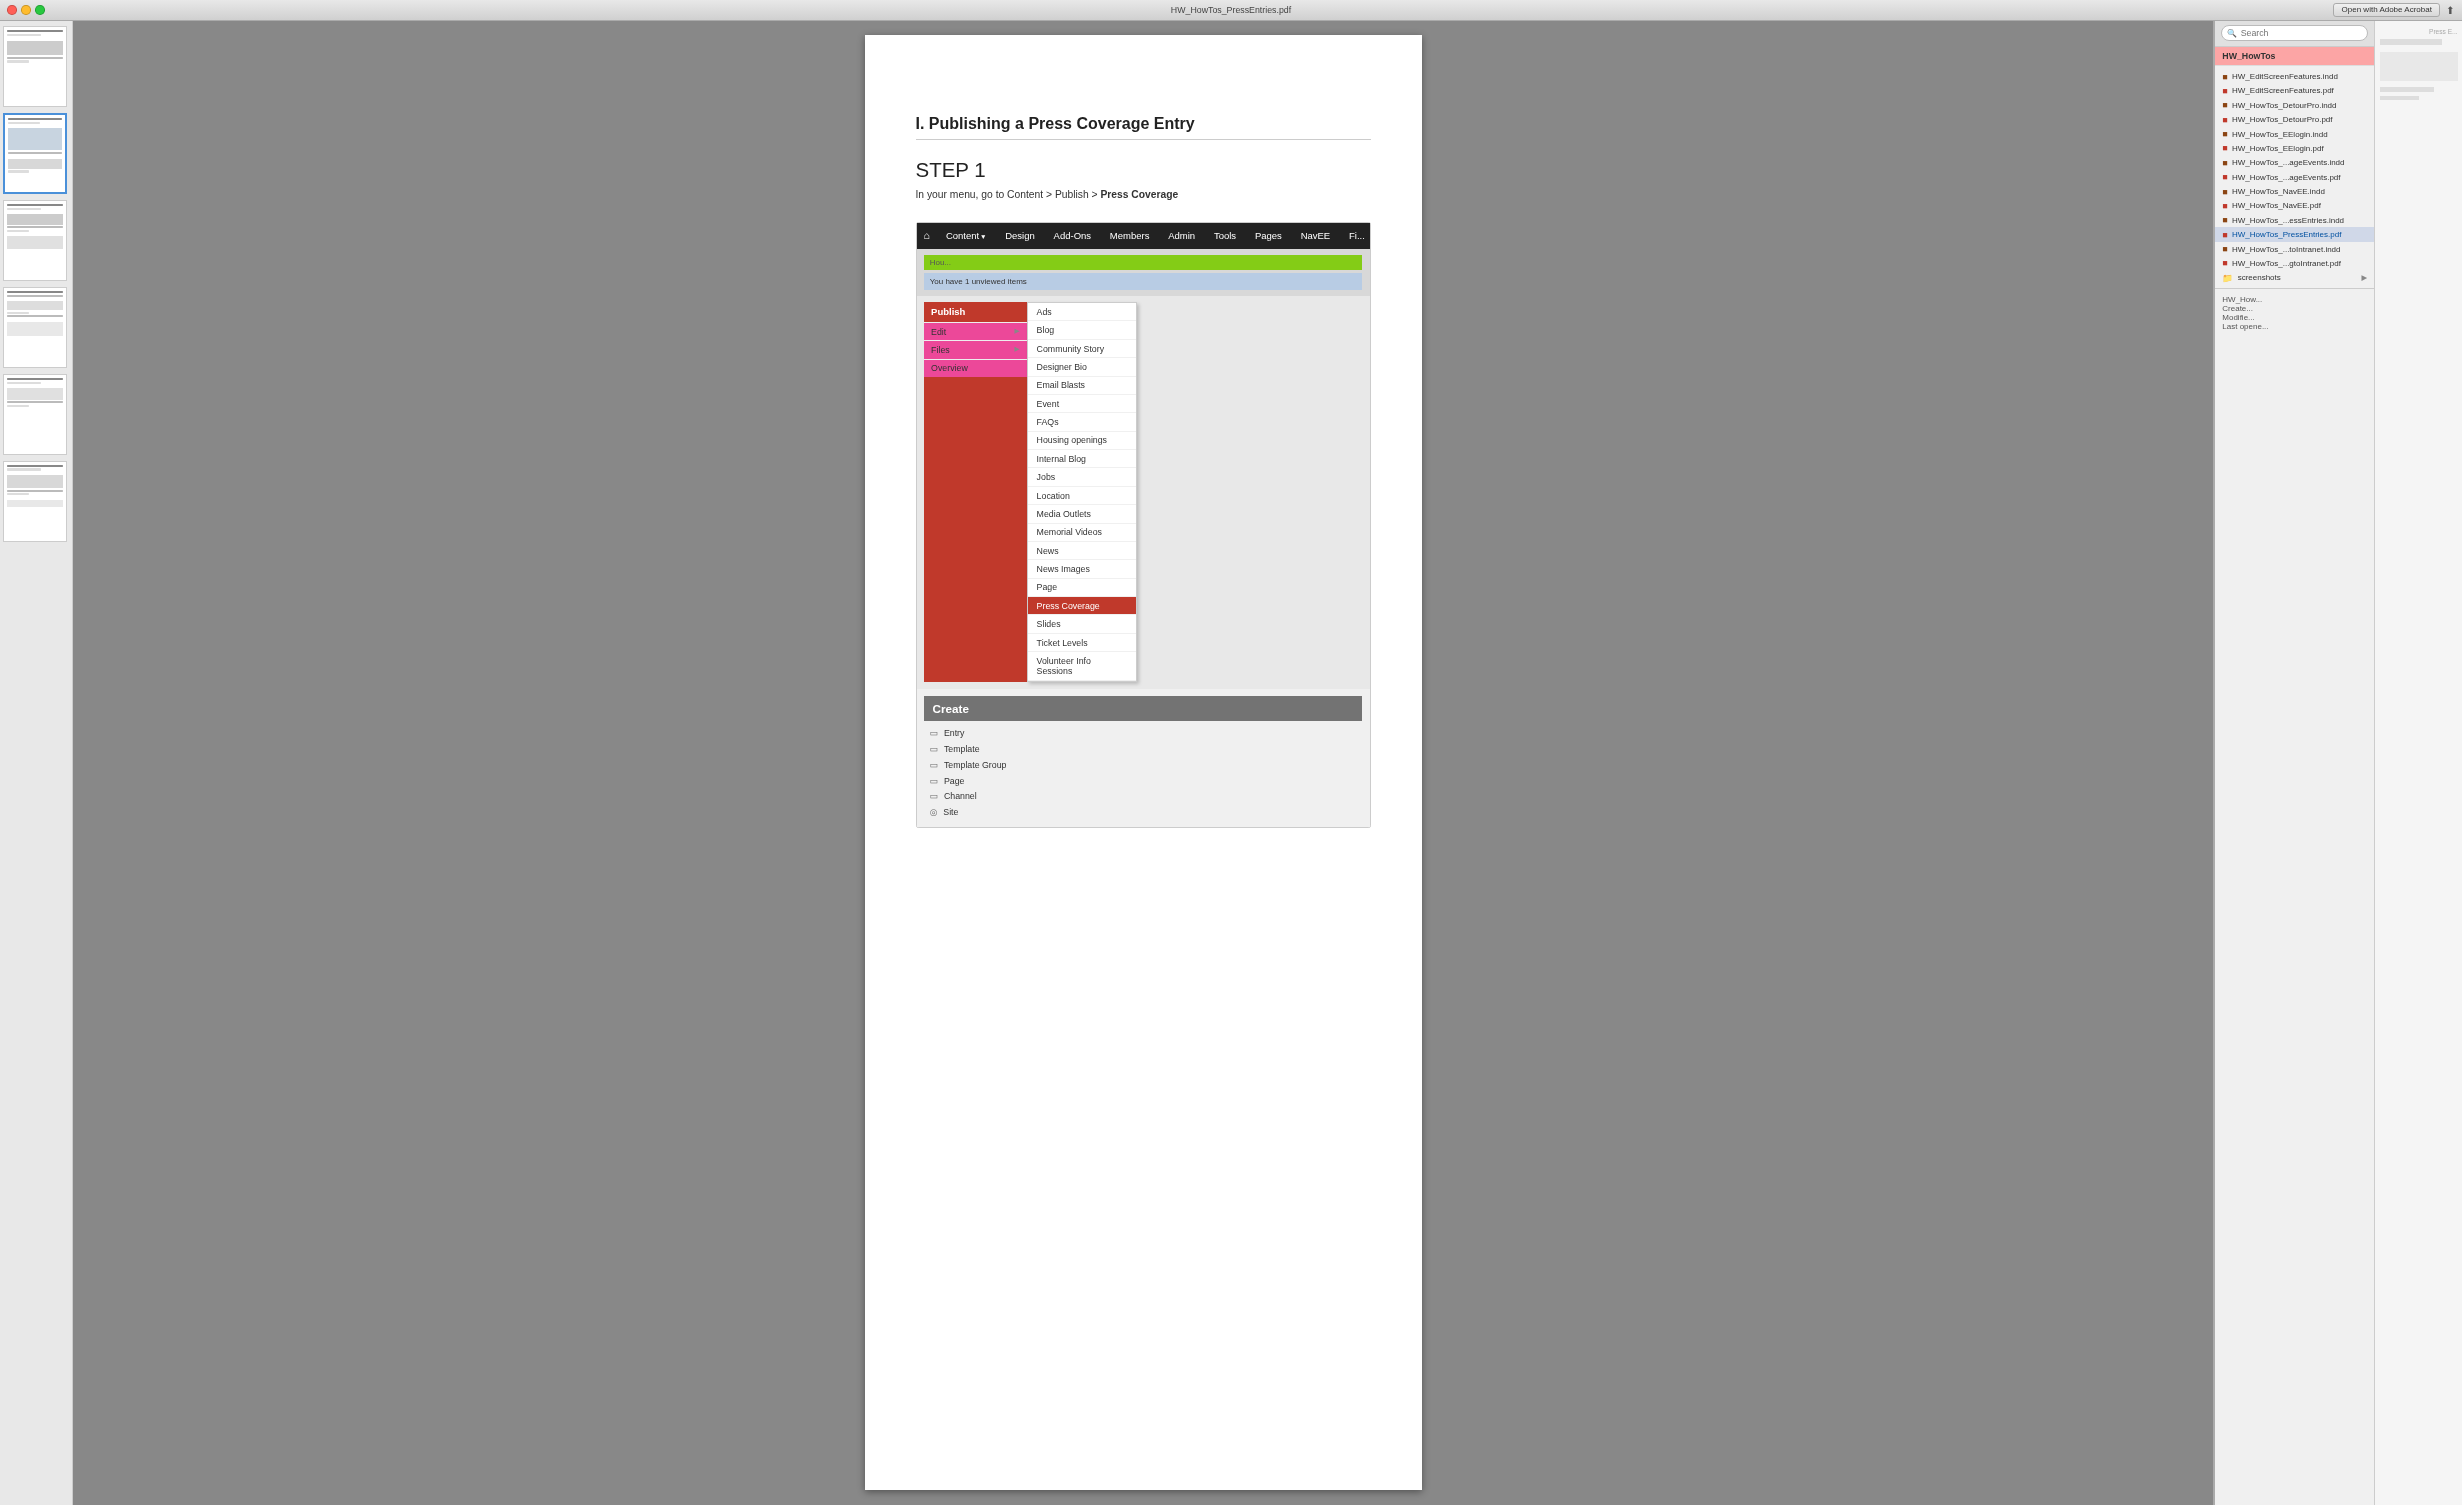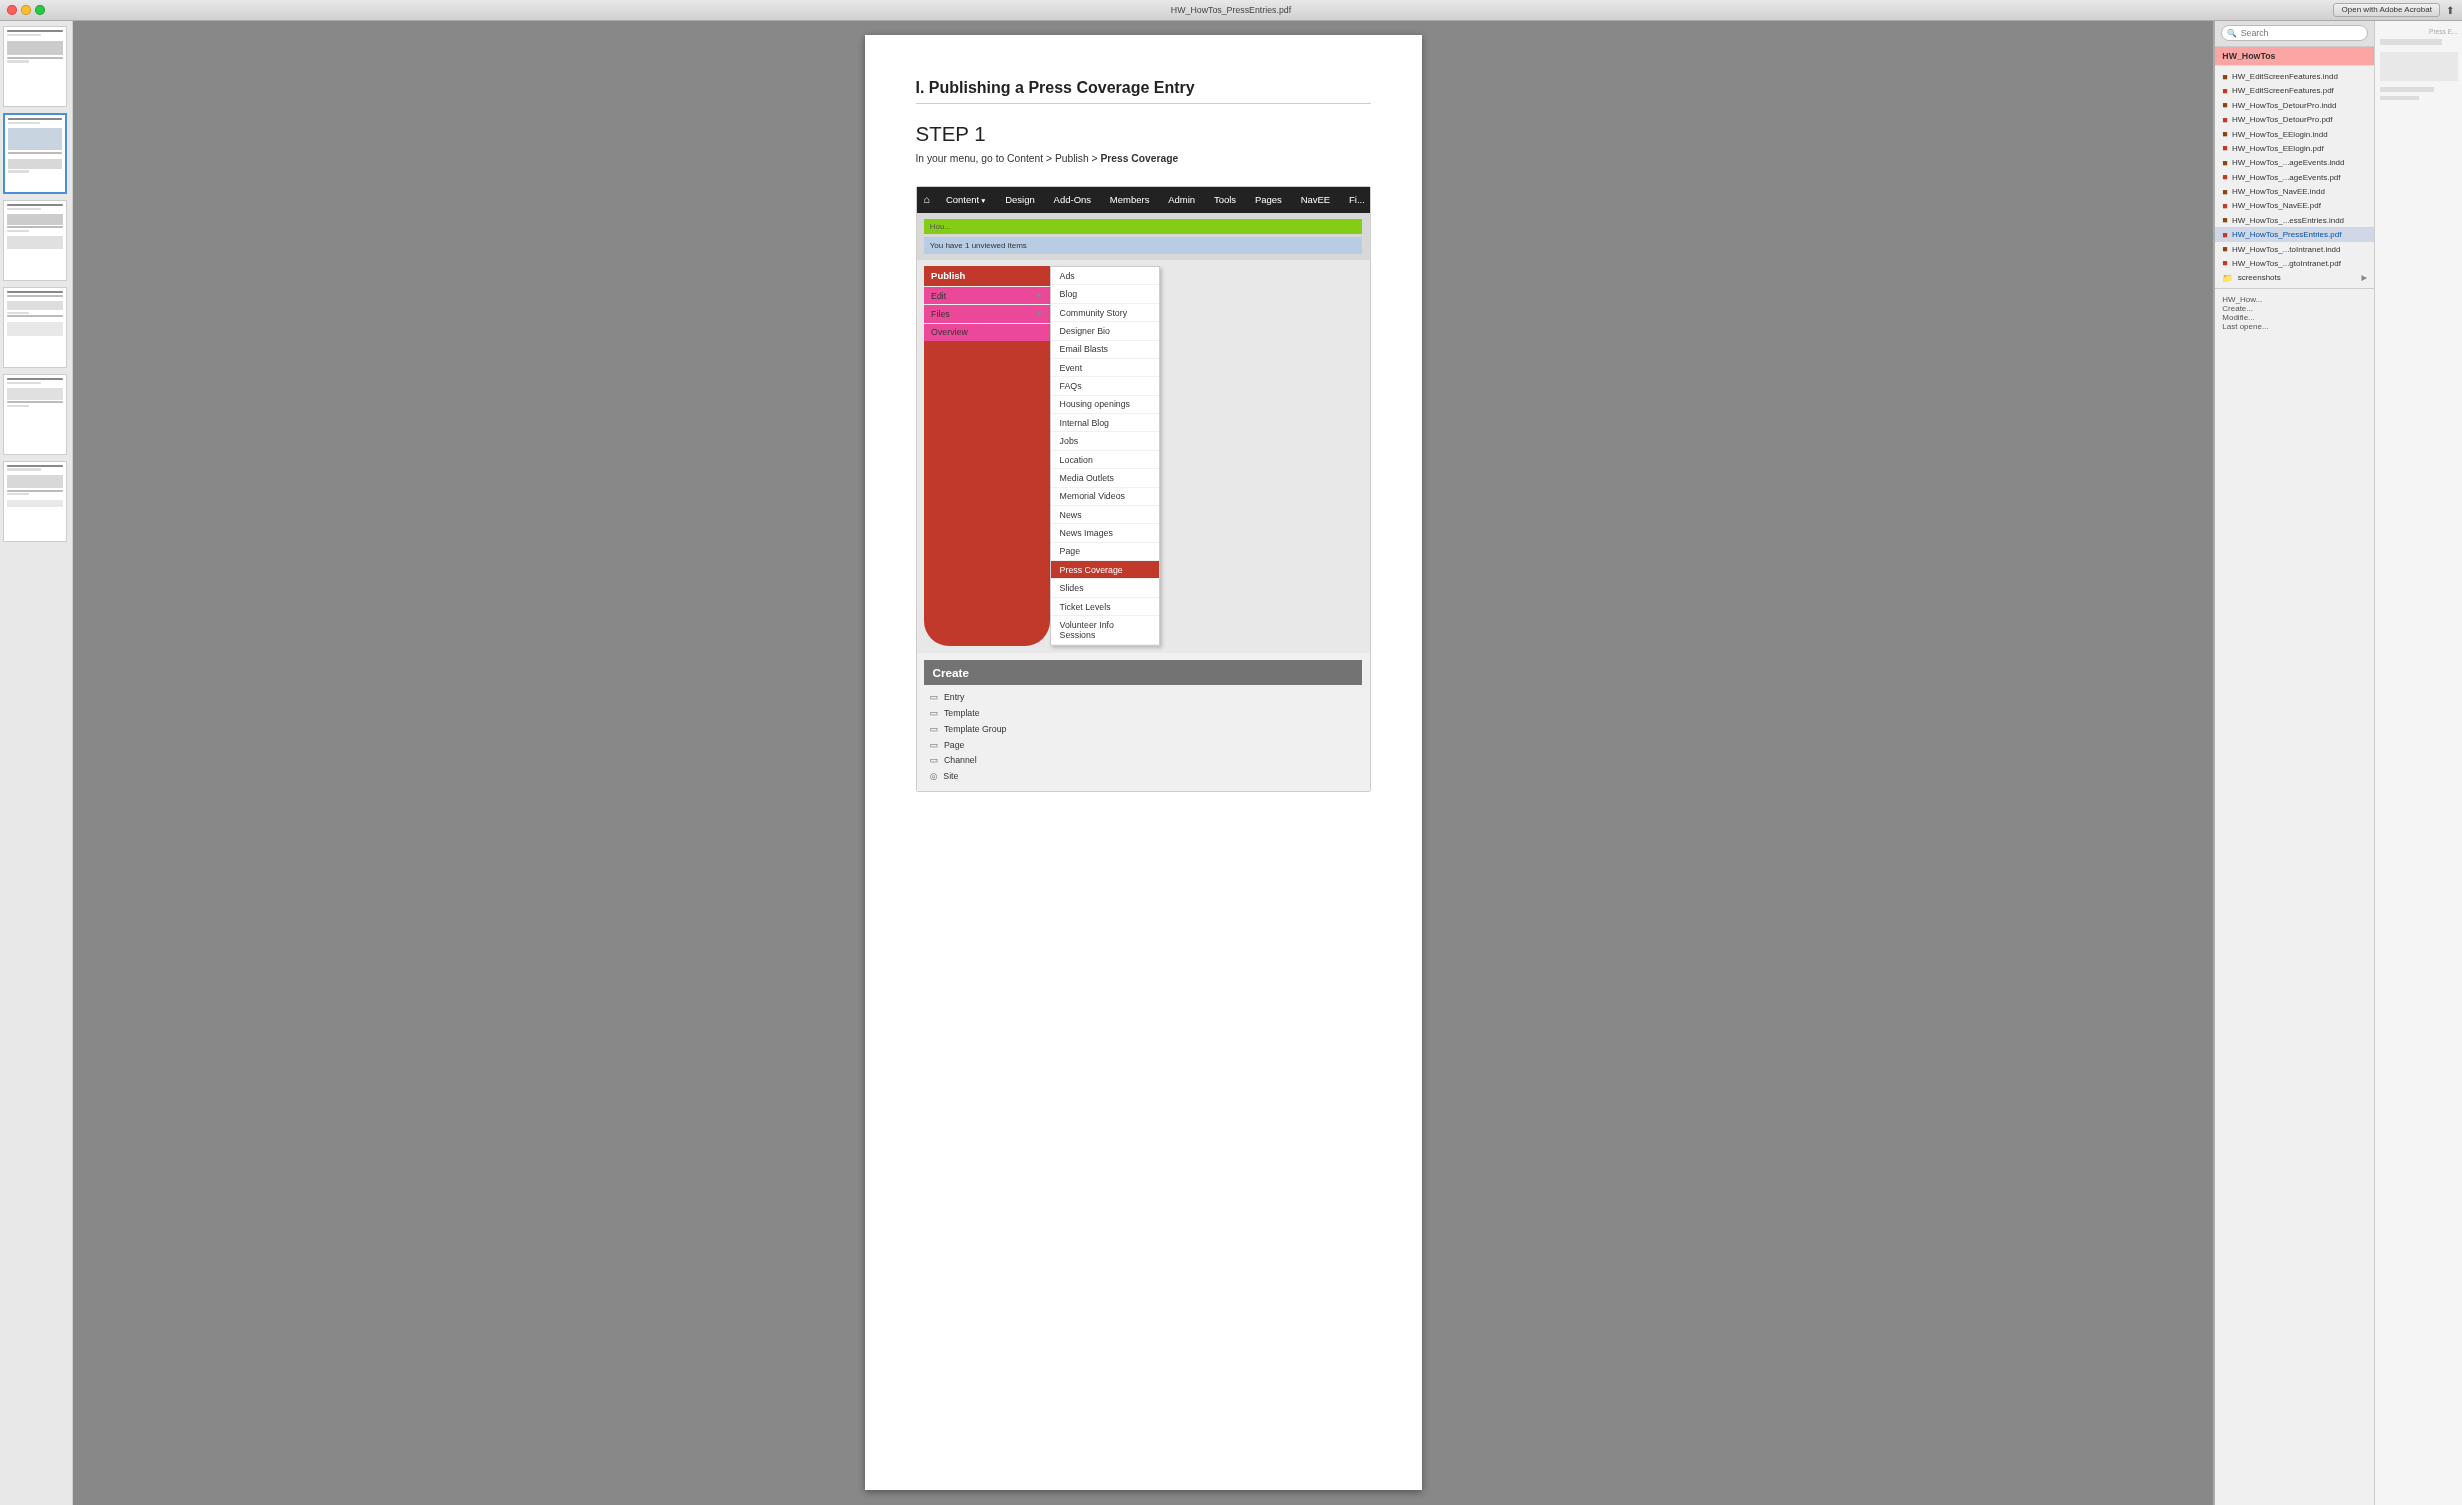--- a/index.html
+++ b/index.html
@@ -91,20 +91,21 @@
       position: relative;
     }
 
     .pdf-page-title {
       font-size: 16px;
       font-weight: 600;
       color: #222;
       border-bottom: 0.7px solid #ccc;
       padding-bottom: 5.9px;
       margin-bottom: 17.6px;
+      margin-top: 36px;
     }
     .pdf-step {
       font-size: 20.5px;
       font-weight: 400;
       color: #222;
       margin-bottom: 7.3px;
     }
     .pdf-instruction {
       font-size: 10.3px;
       color: #333;
@@ -156,23 +157,22 @@
     .app-notice {
       background: #b8cce4;
       padding: 4.4px 5.9px;
       font-size: 8px;
       color: #333;
       margin-top: 2.9px;
     }
     .publish-dropdown {
       background: #c0392b;
       color: white;
-      width: 126px;
-      font-size: 8.8px;
-      border-radius: 25px;
+      width: 103px;
+      font-size: 8.8px;
     }
     .publish-dropdown .dd-header {
       padding: 4.4px 7.3px;
       font-weight: 700;
       background: #c0392b;
     }
     .publish-dropdown .dd-item {
       padding: 3.7px 7.3px;
       color: #333;
       background: #ec4899;

